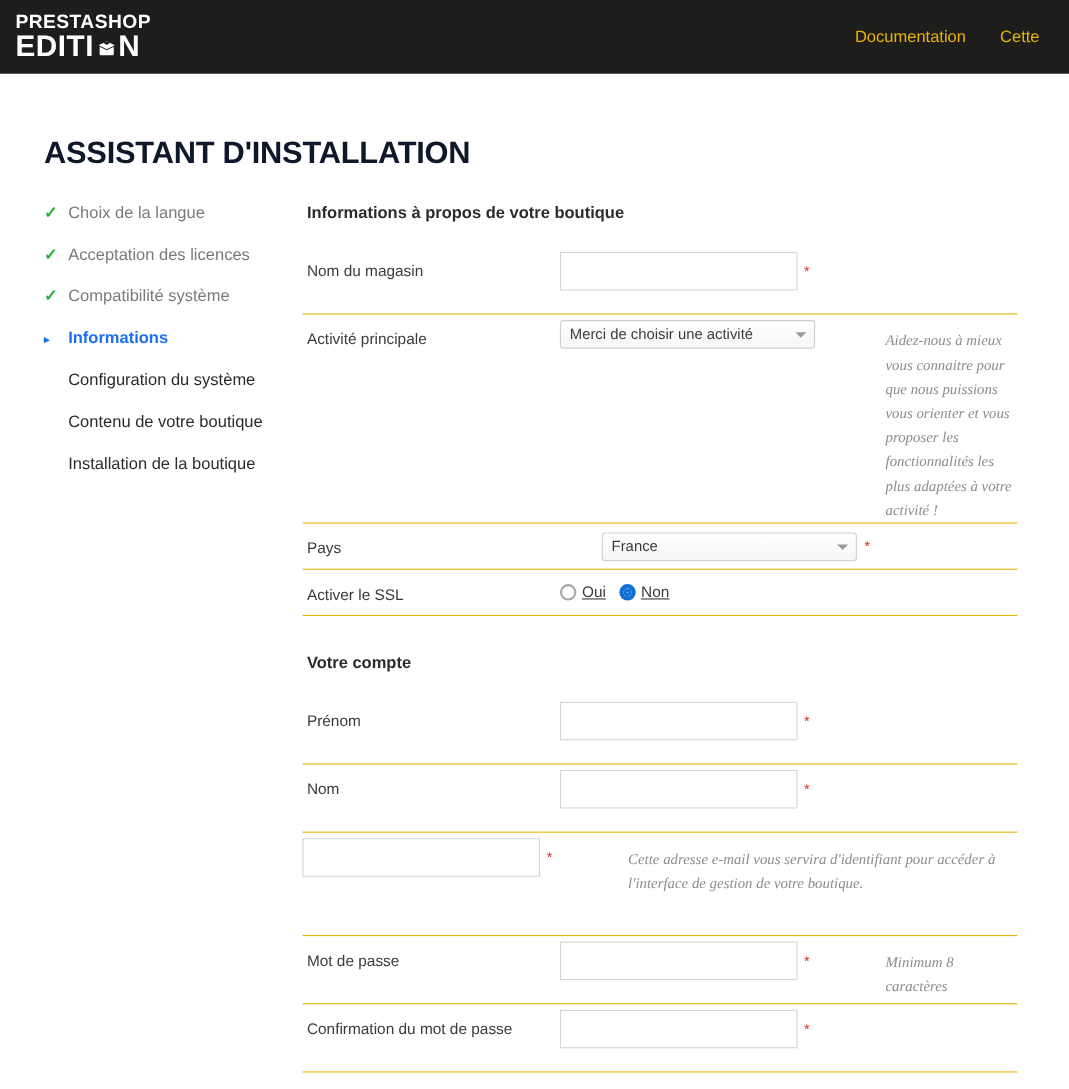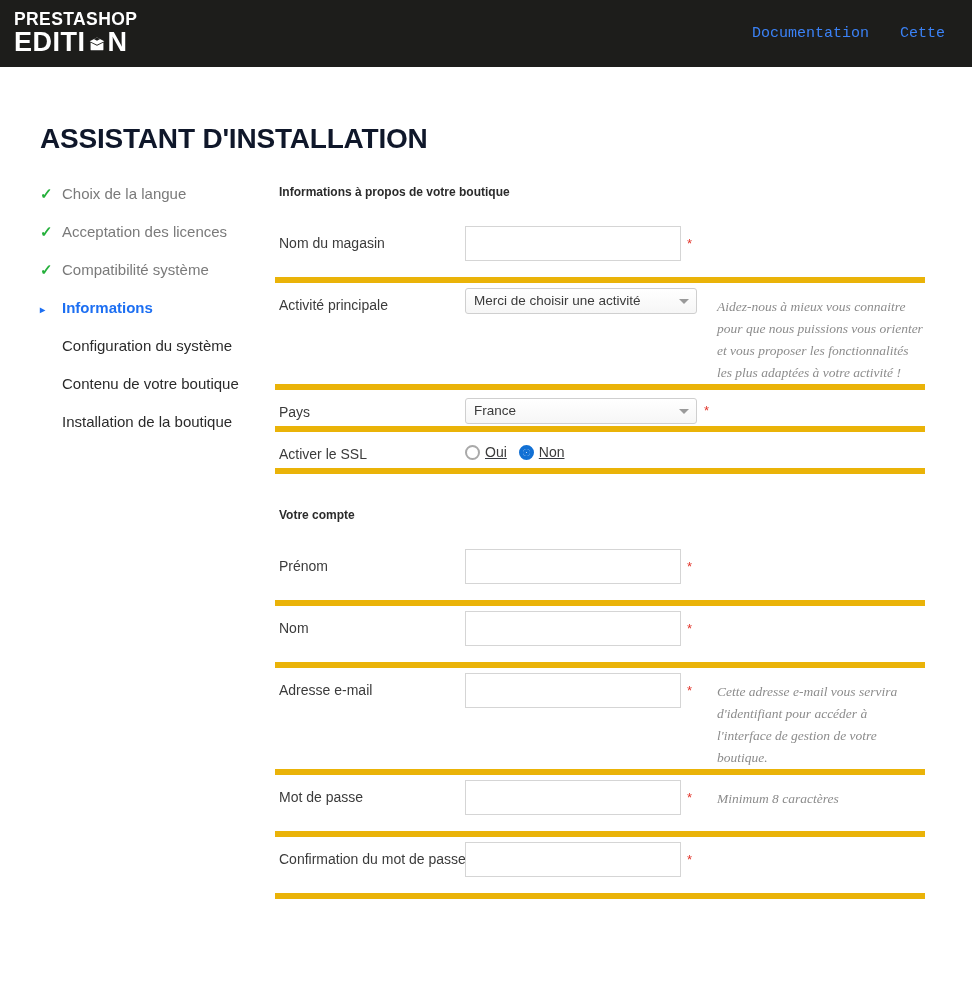--- a/index.html
+++ b/index.html
@@ -56,24 +56,24 @@
     position: relative;
     margin: 0 0px;
     vertical-align: middle;
   }
   .nav-links {
     display: flex;
     align-items: center;
     gap: 31px;
   }
   .nav-link {
-    color: #3b82f6;
+    color: #eab308;
     font-size: 15px;
     text-decoration: none;
-    font-family: Liberation Mono, monospace;
+    font-family: Liberation Sans, sans-serif;
   }
 
   
   .page {
     padding: 0 0 0 0;
     position: relative;
   }
   .page-title {
     font-size: 28px;
     font-weight: bold;
@@ -127,39 +127,40 @@
   .step-label {
     white-space: nowrap;
   }
 
   
   .form-area {
     flex: 1;
     padding-right: 8px;
   }
   .section-title {
-    font-size: 12px;
+    font-size: 15px;
     font-weight: bold;
     color: #2b2b2b;
     margin: 0 0 22px 4px;
     font-family: "Liberation Sans", sans-serif;
   }
   .section-title.second {
     margin-top: 34px;
   }
 
   .row {
     display: flex;
     align-items: flex-start;
-    border-bottom: 6px solid #eab308;
+    border-bottom: 1px solid #eab308;
     min-height: 42px;
     padding: 0;
     box-sizing: border-box;
     width: 650px;
     position: relative;
+    gap: 44px;
   }
   .row-label {
     width: 190px;
     flex: none;
     font-size: 14px;
     color: #3b3b3b;
     padding-top: 14px;
     box-sizing: border-box;
     padding-left: 4px;
   }
@@ -360,21 +361,21 @@
           <div class="select-wrap">
             <div class="select-box">Merci de choisir une activité</div>
             <span class="select-arrow"></span>
           </div>
         </div>
         <div class="row-hint">Aidez-nous à mieux vous connaitre pour que nous puissions vous orienter et vous proposer les fonctionnalités les plus adaptées à votre activité !</div>
       </div>
 
       <div class="row">
         <div class="row-label">Pays</div>
-        <div class="row-control" style="padding-top:8px;">
+        <div class="row-control" style="padding-top:8px;margin-left:38px;">
           <div class="select-wrap">
             <div class="select-box">France</div>
             <span class="select-arrow"></span>
           </div>
           <span class="select-req">*</span>
         </div>
         <div class="row-hint"></div>
       </div>
 
       <div class="row">
@@ -408,21 +409,20 @@
       <div class="row tall">
         <div class="row-label">Nom</div>
         <div class="row-control">
           <input class="text-input" type="text" value="" style="">
           <span class="req">*</span>
         </div>
         <div class="row-hint"></div>
       </div>
 
       <div class="row email">
-        <div class="row-label">Adresse e-mail</div>
         <div class="row-control">
           <input class="text-input" type="text" value="" style="">
           <span class="req">*</span>
         </div>
         <div class="row-hint">Cette adresse e-mail vous servira d'identifiant pour accéder à l'interface de gestion de votre boutique.</div>
       </div>
 
       <div class="row tall">
         <div class="row-label">Mot de passe</div>
         <div class="row-control">

